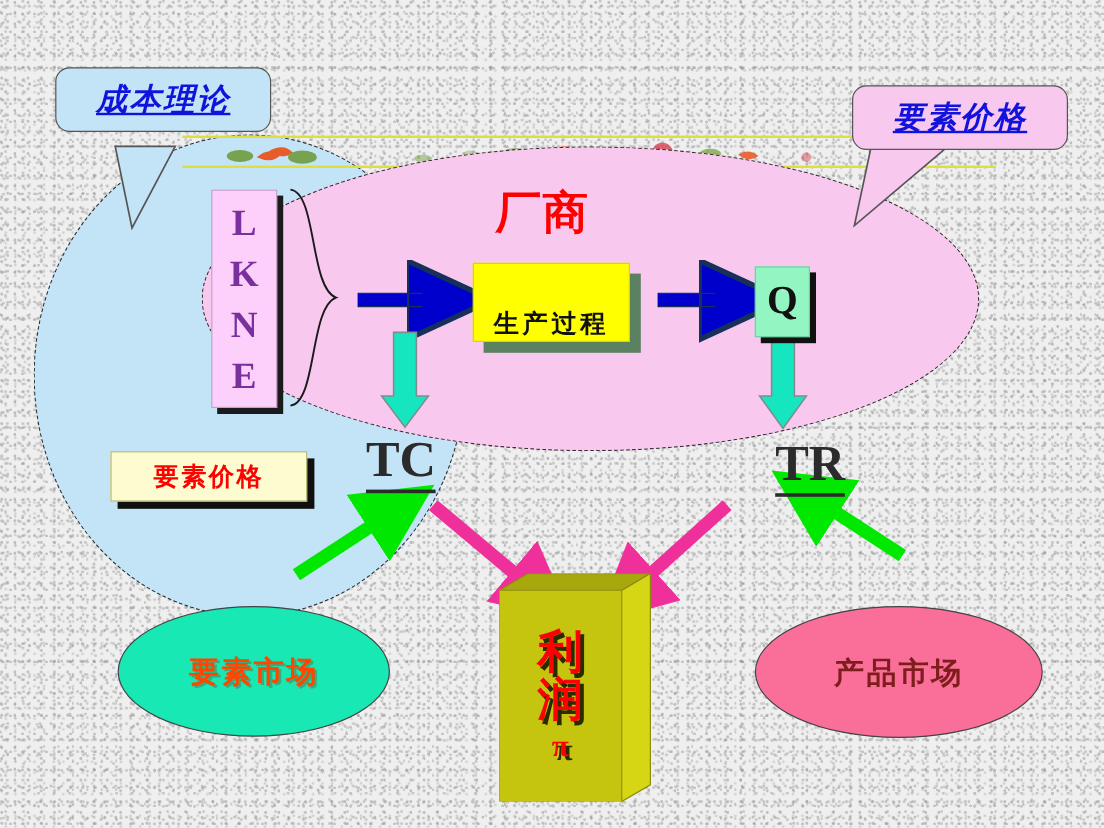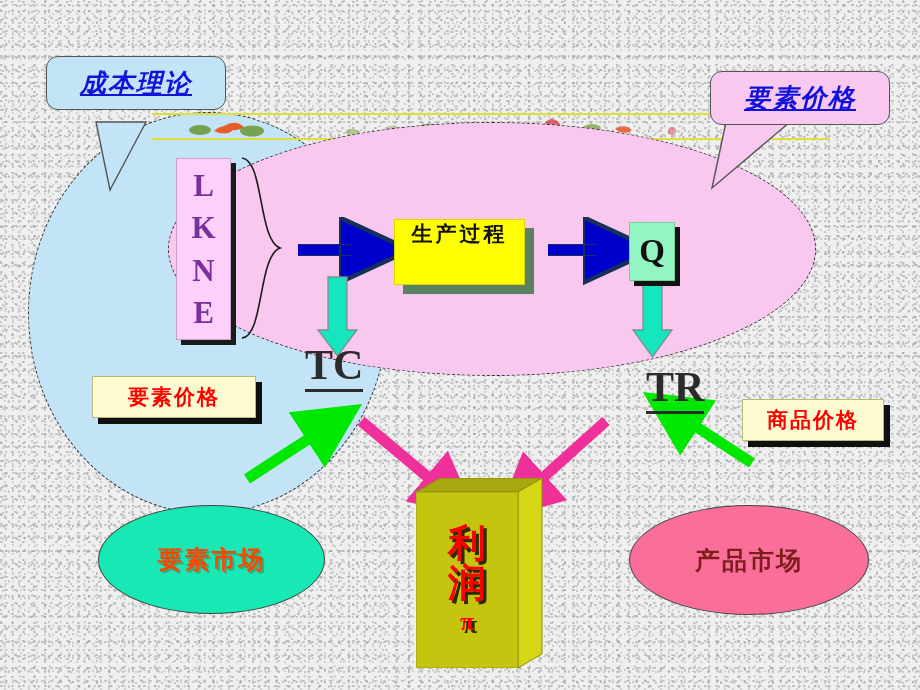--- a/index.html
+++ b/index.html
@@ -133,21 +133,21 @@
 
   
   #prod-box {
     position: absolute;
     left: 394px; top: 219px;
     width: 131px; height: 66px;
     background: #ffff00;
     border: 1.3px solid #d8d800;
     box-shadow: 9px 9px 0 #5b8161;
     box-sizing: border-box;
-    display: flex; align-items: flex-start; justify-content: center;
+    display: flex; align-items: flex-end; justify-content: center;
   }
   #prod-box span {
     font-family: "DejaVu Sans", sans-serif;
     font-weight: bold;
     font-size: 21px;
     color: #111;
     letter-spacing: 3px;
     white-space: nowrap;
   }
 
@@ -187,21 +187,21 @@
   
   .tx-label {
     position: absolute;
     font-family: "Liberation Serif", serif;
     font-weight: bold; font-size: 42px;
     color: #2b2b2b;
     letter-spacing: 0px;
     white-space: nowrap;
   }
   .tx-label u { text-decoration: none; border-bottom: 3px solid #2b2b2b; padding-bottom: 1px; }
-  #tc-label { left: 305px; top: 341px; }
+  #tc-label { left: 305px; top: 360px; }
   #tr-label { left: 618px; top: 363px; margin-left: 28px; }
 
   
   .market-ellipse {
     position: absolute;
     border-radius: 50%;
     border: 1.4px solid #444;
     box-sizing: border-box;
     display: flex; align-items: center; justify-content: center; text-align: center;
   }
@@ -329,34 +329,32 @@
     <path d="M4 4 C26 6, 20 86, 42 94 C20 102, 26 182, 4 184" fill="none" stroke="#1b1b1b" stroke-width="1.6"></path>
   </svg>
 
   <div id="lkne-box" data-interactable="false">
     <div class="ltr" data-interactable="false">L</div>
     <div class="ltr" data-interactable="false">K</div>
     <div class="ltr" data-interactable="false">N</div>
     <div class="ltr" data-interactable="false">E</div>
   </div>
 
+  <div id="firm-label" data-interactable="false">厂商</div>
 
   <div id="prod-box" data-interactable="false">
     <span data-interactable="false">生产过程</span>
   </div>
 
   <div id="q-box" data-interactable="false">
     <span data-interactable="false">Q</span>
   </div>
 
   <div class="price-box" id="factor-price" data-interactable="false">
     <span data-interactable="false">要素价格</span>
-  </div>
-  <div class="price-box" id="goods-price" data-interactable="false">
-    <span data-interactable="false">商品价格</span>
   </div>
 
   <div class="tx-label" id="tc-label" data-interactable="false">
     <u>TC</u>
   </div>
   <div class="tx-label" id="tr-label" data-interactable="false">
     <u>TR</u>
   </div>
 
   <div class="market-ellipse" id="factor-market" data-interactable="false">

